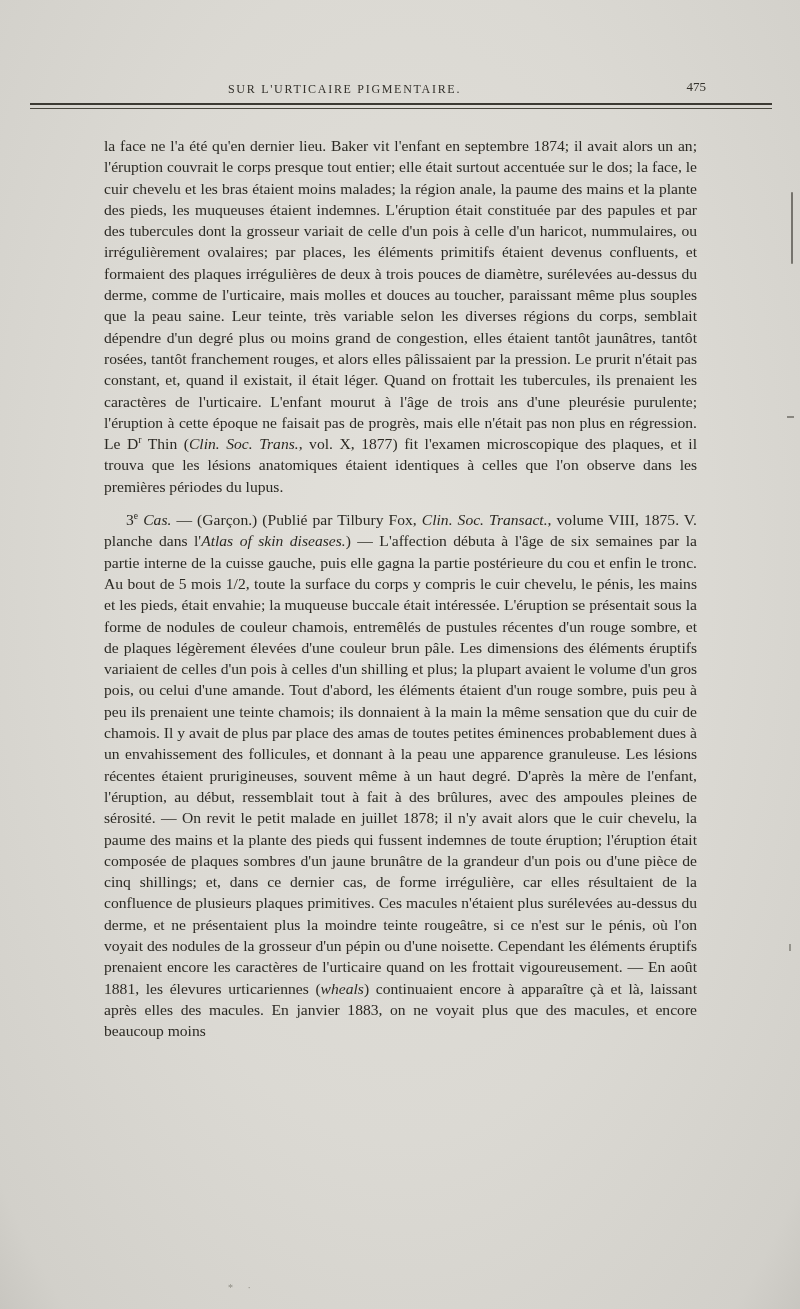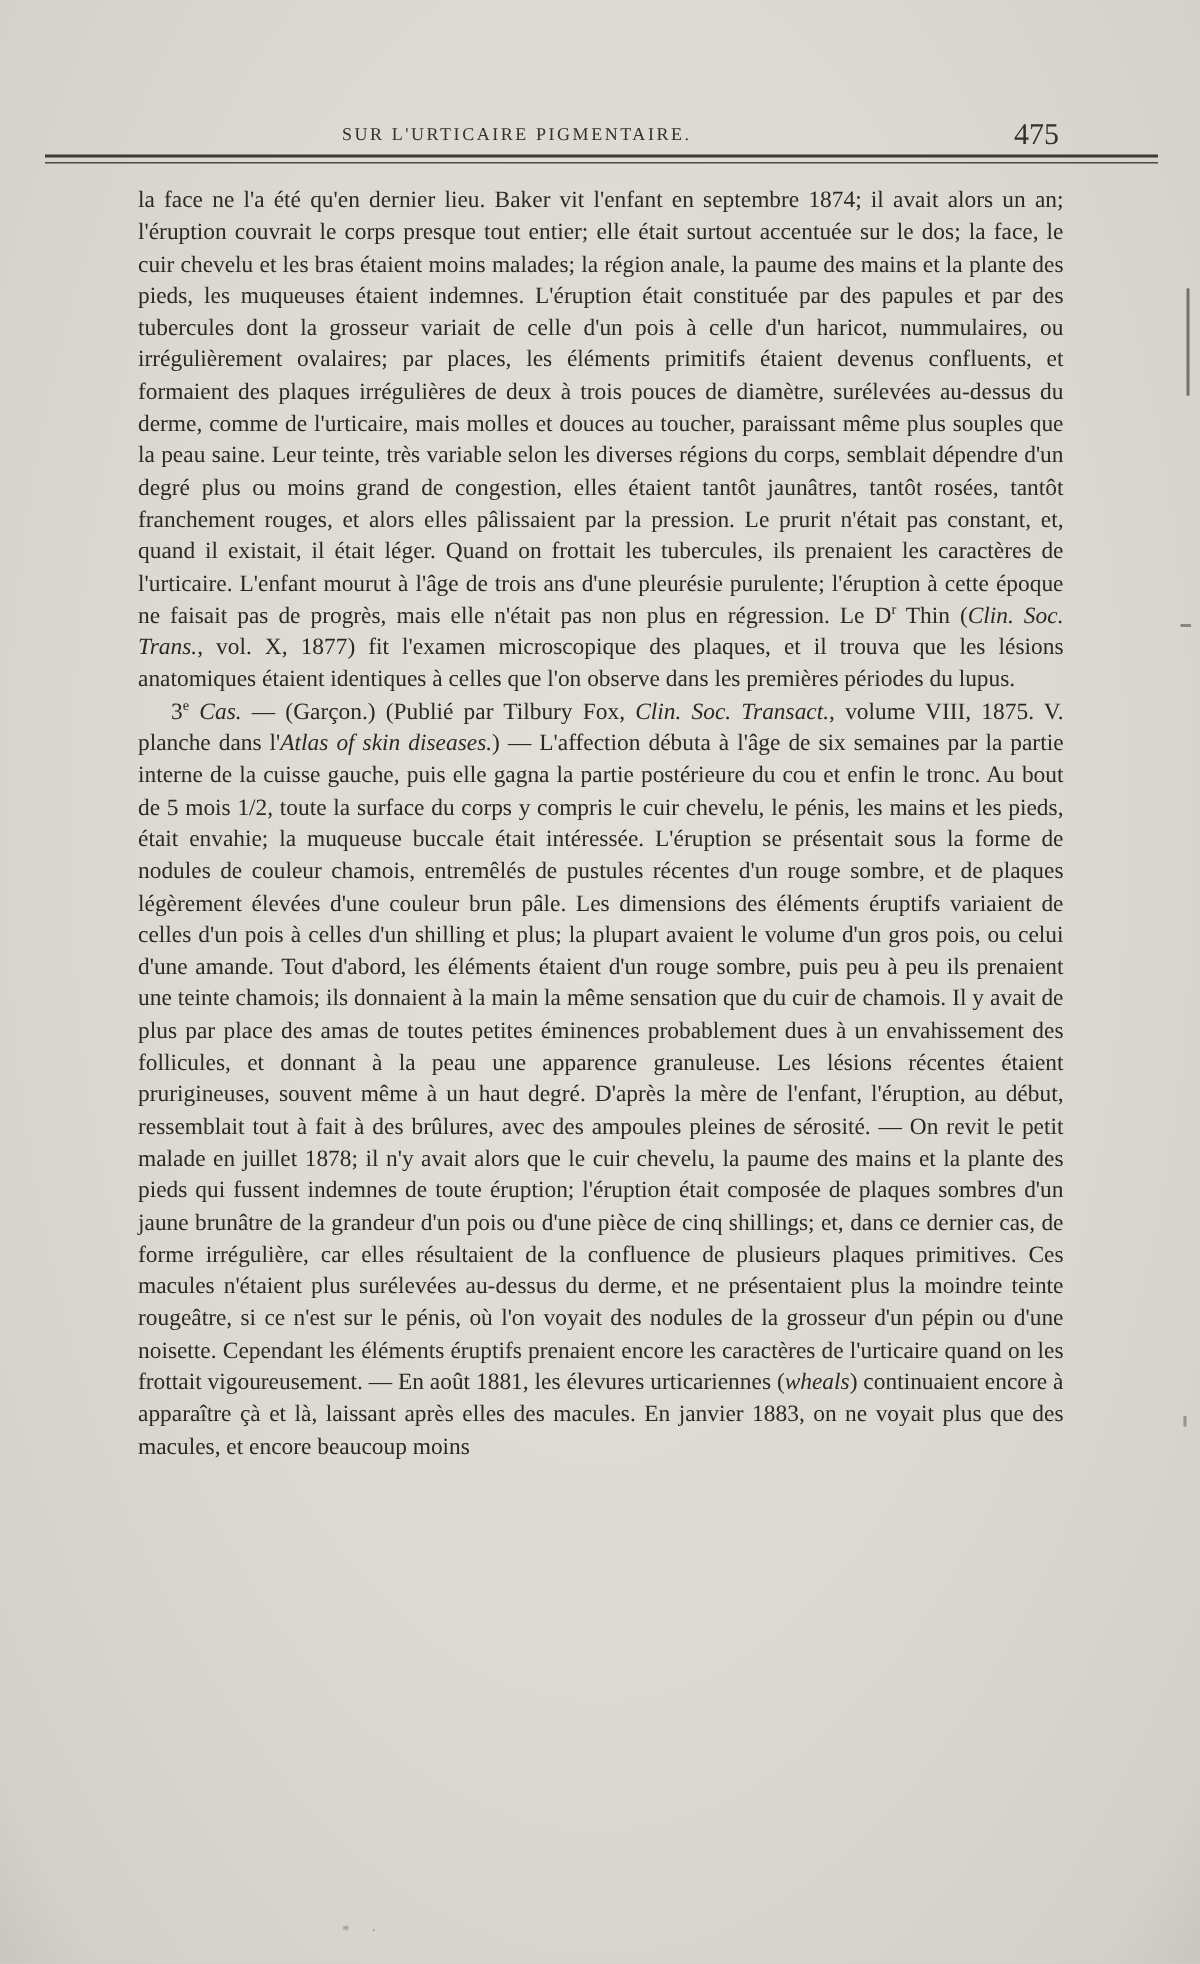--- a/index.html
+++ b/index.html
@@ -19,40 +19,40 @@
     position: absolute;
     top: 82px; left: 228px;
     font-size: 12px;
     letter-spacing: 1.7px;
     color: #33312b;
     white-space: nowrap;
   }
   .folio {
     position: absolute;
     top: 79px; right: 94px;
-    font-size: 20px;
+    font-size: 13px;
     color: #33312b;
   }
   .rule {
     position: absolute;
     top: 103px; left: 30px; right: 28px;
     height: 3px;
     border-top: 2.5px solid #3c3a33;
     border-bottom: 1px solid #4a483f;
   }
   .text-block {
     position: absolute;
     top: 123px; left: 92px;
     width: 617px;
     font-size: 15.6px;
     line-height: 21.3px;
     text-align: justify;
     color: #2b2923;
   }
-  .text-block p { margin: 0; padding: 0; }
+  .text-block p { margin: 12px; padding: 0; }
   .text-block p.indent { text-indent: 22px; }
   .text-block .italic { font-style: italic; }
   .text-block sup { font-size: 0.62em; line-height: 0; vertical-align: 6px; }
   .footer-mark {
     position: absolute;
     left: 228px; top: 1282px;
     font-size: 10px;
     letter-spacing: 6px;
     color: #8d8b82;
   }

